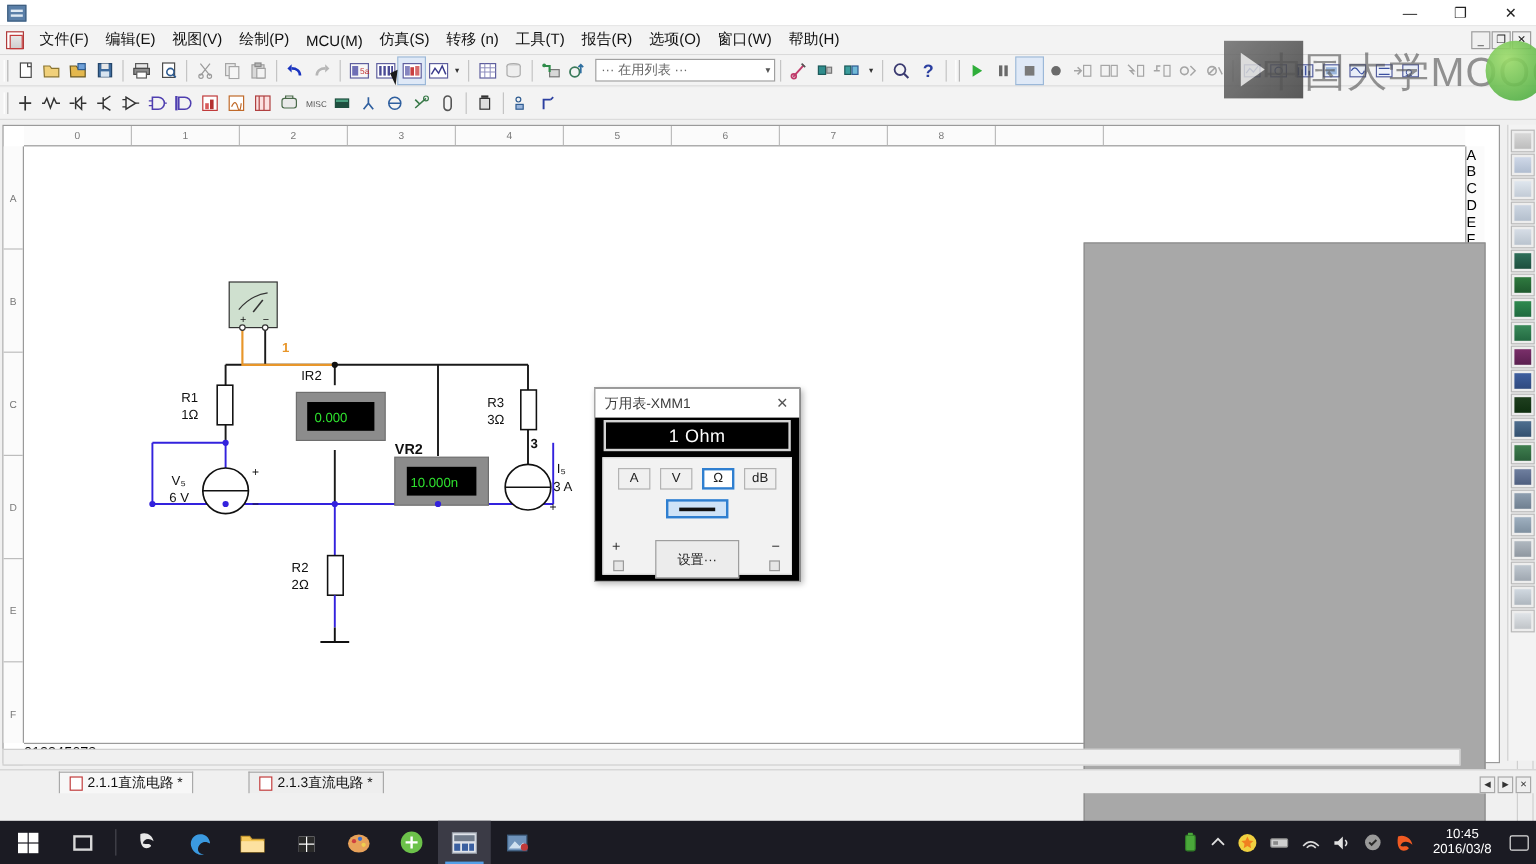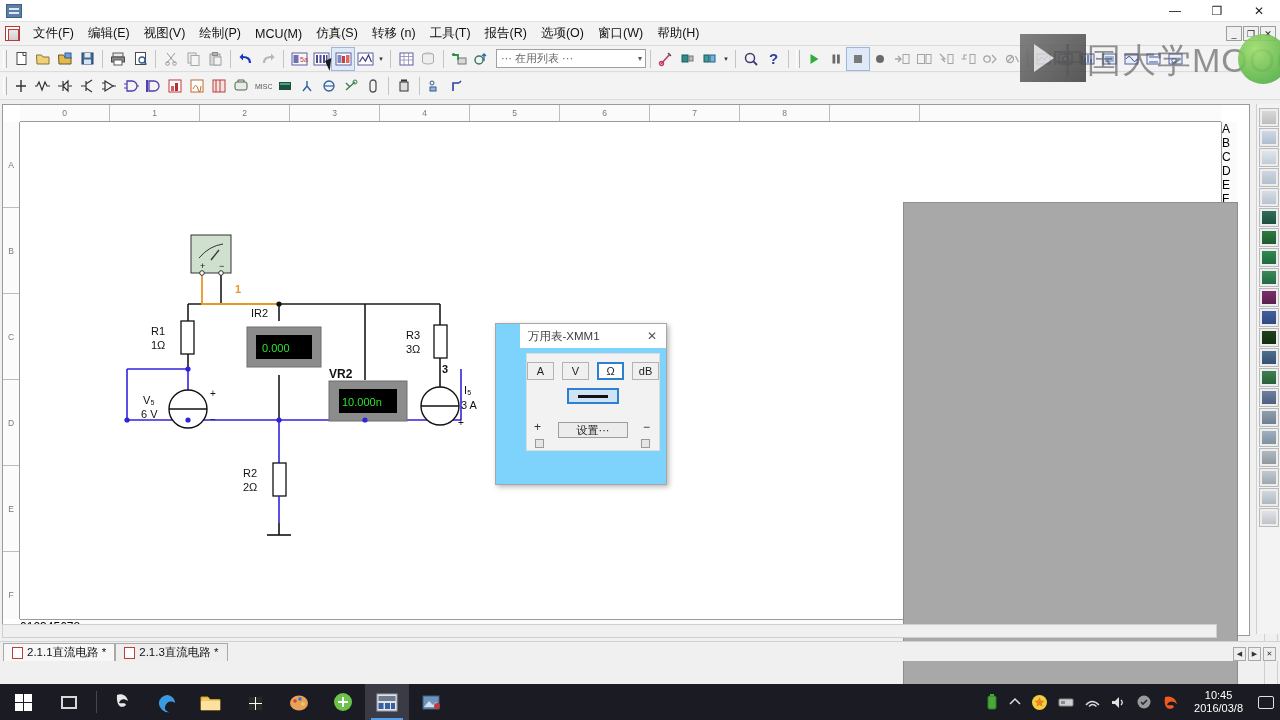--- a/index.html
+++ b/index.html
@@ -117,21 +117,21 @@
   .instr-btn{ width:20px; height:19px; margin:1px auto; border:1px solid #b9b9b9;
     background:#ededed; display:block; position:relative; overflow:hidden;}
   .instr-btn i{ position:absolute; left:2px; top:2px; right:2px; bottom:2px; display:block; }
 
   
   .circuit{ position:absolute; left:0; top:0; }
 
   
   .xmm{
     position:absolute; left:474px; top:200px; width:172px; height:162px;
-    background:#7dd3fc; border:1px solid #a6a6a6; box-shadow:2px 2px 5px rgba(0,0,0,.28);padding-left:24px;
+    background:#000000; border:1px solid #a6a6a6; box-shadow:2px 2px 5px rgba(0,0,0,.28);
   }
   .xmm-tb{ height:24px; display:flex; align-items:center; padding:0 4px 0 8px;
     background:#fff; }
   .xmm-title{ font-size:11.5px; color:#3c3c3c; }
   .xmm-x{ margin-left:auto; width:20px; height:18px; display:flex;align-items:center;
     justify-content:center; font-size:12px; color:#555; }
   .xmm-display{
     margin:2px 7px 0 7px; height:26px; background:#000; border:2px solid #d4d4d4;
     display:flex; align-items:center; justify-content:center;
     color:#fff; font-size:15px; letter-spacing:.5px;
@@ -143,32 +143,32 @@
     display:flex; align-items:center; justify-content:center; font-size:11px; color:#222; }
   .mode-btn.sel{ border:2px solid #2f7fd0; background:#ffffff; }
   .sig-row{ display:flex; justify-content:center; margin-top:8px; }
   .sig-btn{ width:52px; height:16px; border:2px solid #2f7fd0; background:#cfe3f7;
     display:flex; align-items:center; justify-content:center; }
   .sig-btn i{ width:30px; height:3px; background:#111; display:block; }
   .term-row{ position:absolute; left:0; right:0; bottom:4px; height:26px; }
   .term-plus{ position:absolute; left:7px; top:0px; font-size:12px; color:#333; }
   .term-minus{ position:absolute; right:9px; top:0px; font-size:12px; color:#333; }
   .set-btn{ position:absolute; left:50%; transform:translateX(-50%); top:2px;
-    width:70px; height:16px; border:1px solid #9e9e9e; background:#ececec;
+    width:70px; height:32px; border:1px solid #9e9e9e; background:#ececec;
     display:flex; align-items:center; justify-content:center; font-size:11px; color:#222;}
   .term-sq{ position:absolute; width:9px;height:9px;border:1px solid #9a9a9a;background:#e6e6e6;}
 
   
   .doctabs{
     position:absolute; left:0; top:641px; width:1280px; height:20px;
     background:#f0f0f0; display:flex; align-items:flex-end; padding-left:3px;
     border-top:1px solid #d2d2d2;
   }
   .dtab{ height:18px; display:flex; align-items:center; gap:4px; padding:0 8px;
-    border:1px solid #a9a9a9; border-bottom:none; background:#eeeeee; font-size:11.5px; color:#111;}
+    border:1px solid #a9a9a9; border-bottom:none; background:#eeeeee; font-size:11.5px; color:#111;margin-left:46px;}
   .dtab.active{ background:#f7f7f7; }
   .dtab .ic{ width:11px; height:12px; border:1px solid #c03b3b; background:#fff; flex:0 0 auto;}
   .dtab-nav{ margin-left:auto; display:flex; align-items:center; padding-right:4px; gap:2px;}
   .dtab-nav span{ width:13px;height:14px;border:1px solid #a9a9a9;background:#eee;font-size:7px;
     display:flex;align-items:center;justify-content:center;color:#333;}
   .statusbar{
     position:absolute; left:0; top:661px; width:1280px; height:23px;
     background:#f0f0f0; border-top:1px solid #d6d6d6; display:flex; align-items:center;
   }
   .status-text{ font-size:11.5px; color:#1a1a1a; padding-left:4px; }
@@ -814,20 +814,21 @@
             <circle cx="344" cy="297" r="2.6"></circle>
           </g>
           <circle cx="258" cy="181" r="2.6" fill="#111"></circle>
         </svg>
 
         <div class="xmm">
           <div class="xmm-tb">
             <span class="xmm-title">万用表-XMM1</span>
             <div class="xmm-x">✕</div>
           </div>
+          <div class="xmm-display">1 Ohm</div>
           <div class="xmm-body">
             <div class="mode-row">
               <div class="mode-btn">A</div>
               <div class="mode-btn">V</div>
               <div class="mode-btn sel">Ω</div>
               <div class="mode-btn">dB</div>
             </div>
             <div class="sig-row">
               <div class="sig-btn">
                   <i></i>

